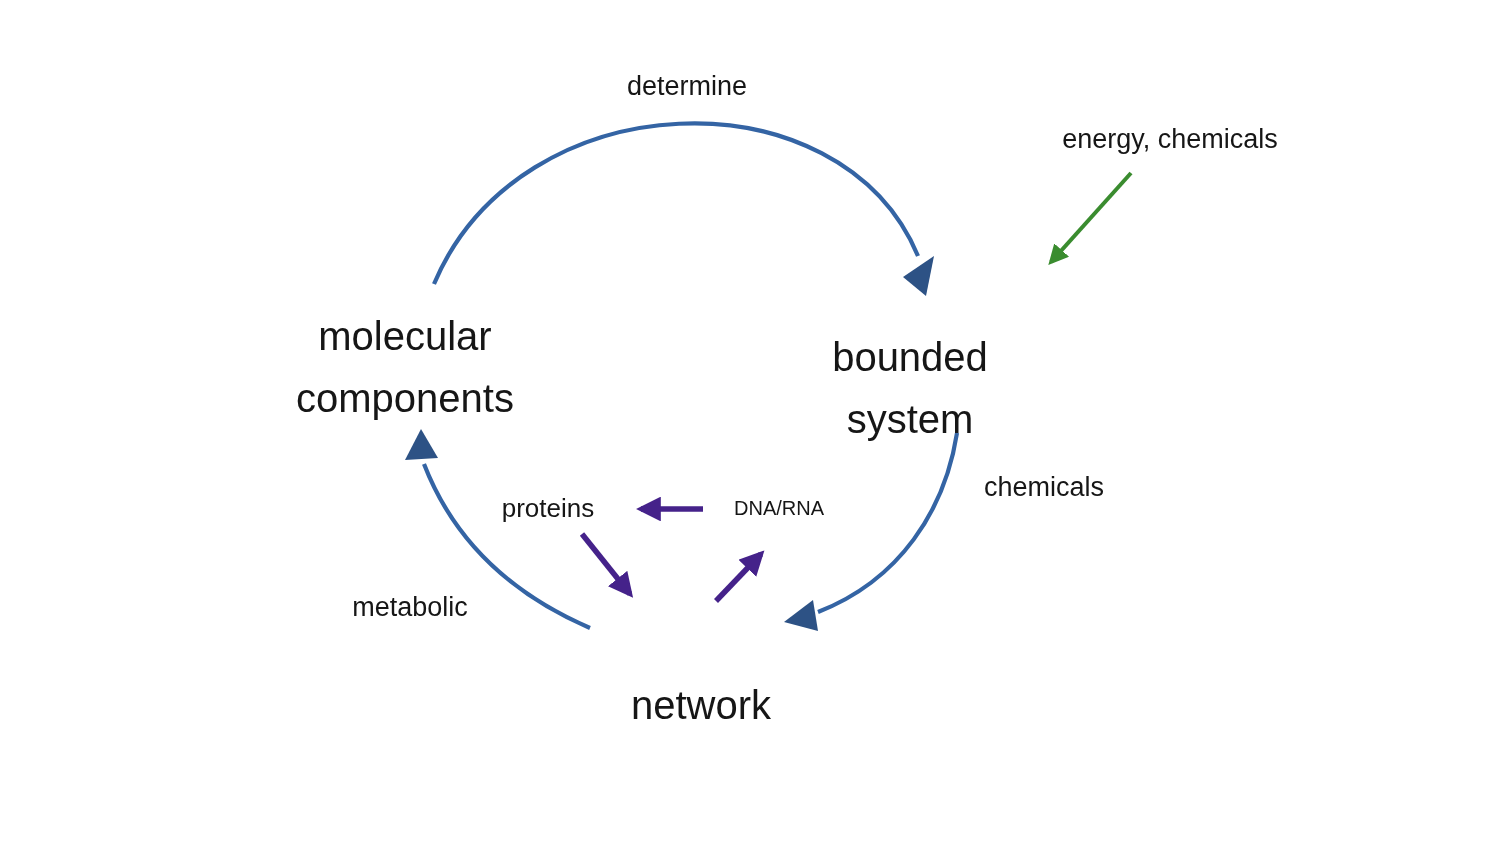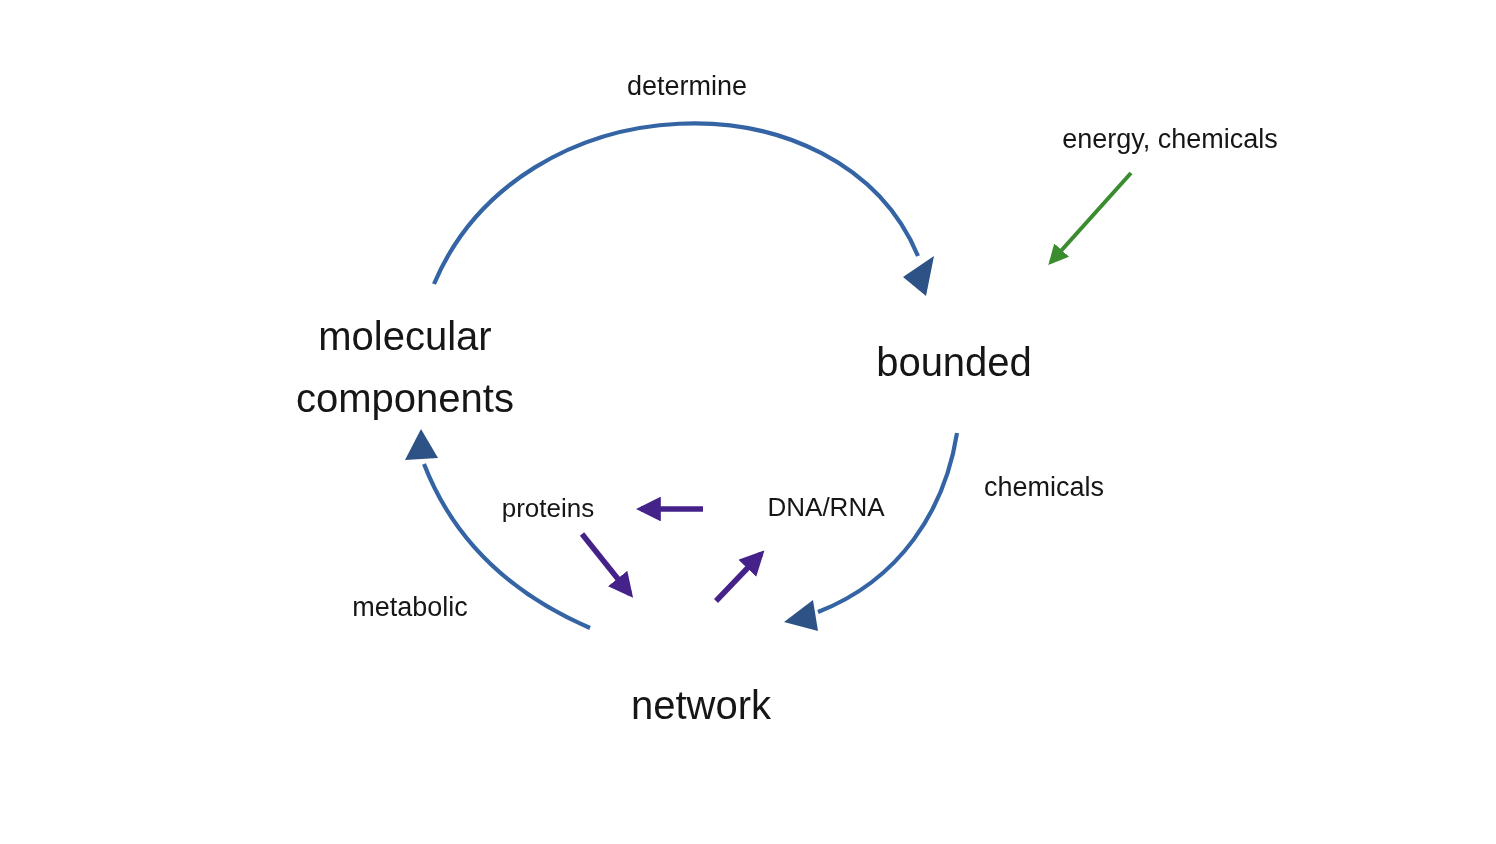--- a/index.html
+++ b/index.html
@@ -69,28 +69,29 @@
   <div class="label label-small" style="left:687px;top:86px;">determine</div>
 
   <div class="label label-small" style="left:1170px;top:139px;">energy, chemicals</div>
 
   <div class="label label-small" style="left:1044px;top:487px;">chemicals</div>
 
   <div class="label label-small" style="left:410px;top:607px;">metabolic</div>
 
   <div class="label label-small" style="left:548px;top:509px;font-size:26px;">proteins</div>
 
-  <div class="label label-small" style="left:779px;top:508px;font-size:26px;margin-left:47px;">DNA/RNA</div>
+  <div class="label label-small" style="left:779px;top:508px;font-size:20px;">DNA/RNA</div>
 
   <div class="label label-node" style="left:405px;top:367px;">
     <span>molecular</span>
     <span>components</span>
   </div>
 
-  <div class="label label-node" style="left:910px;top:362px;margin-left:44px;">
+  <div class="label label-node" style="left:910px;top:388px;">
     <span>bounded</span>
+    <span>system</span>
   </div>
 
   <div class="label label-node" style="left:701px;top:705px;">
     <span>network</span>
   </div>
 
 </div>
 
 </body></html>

